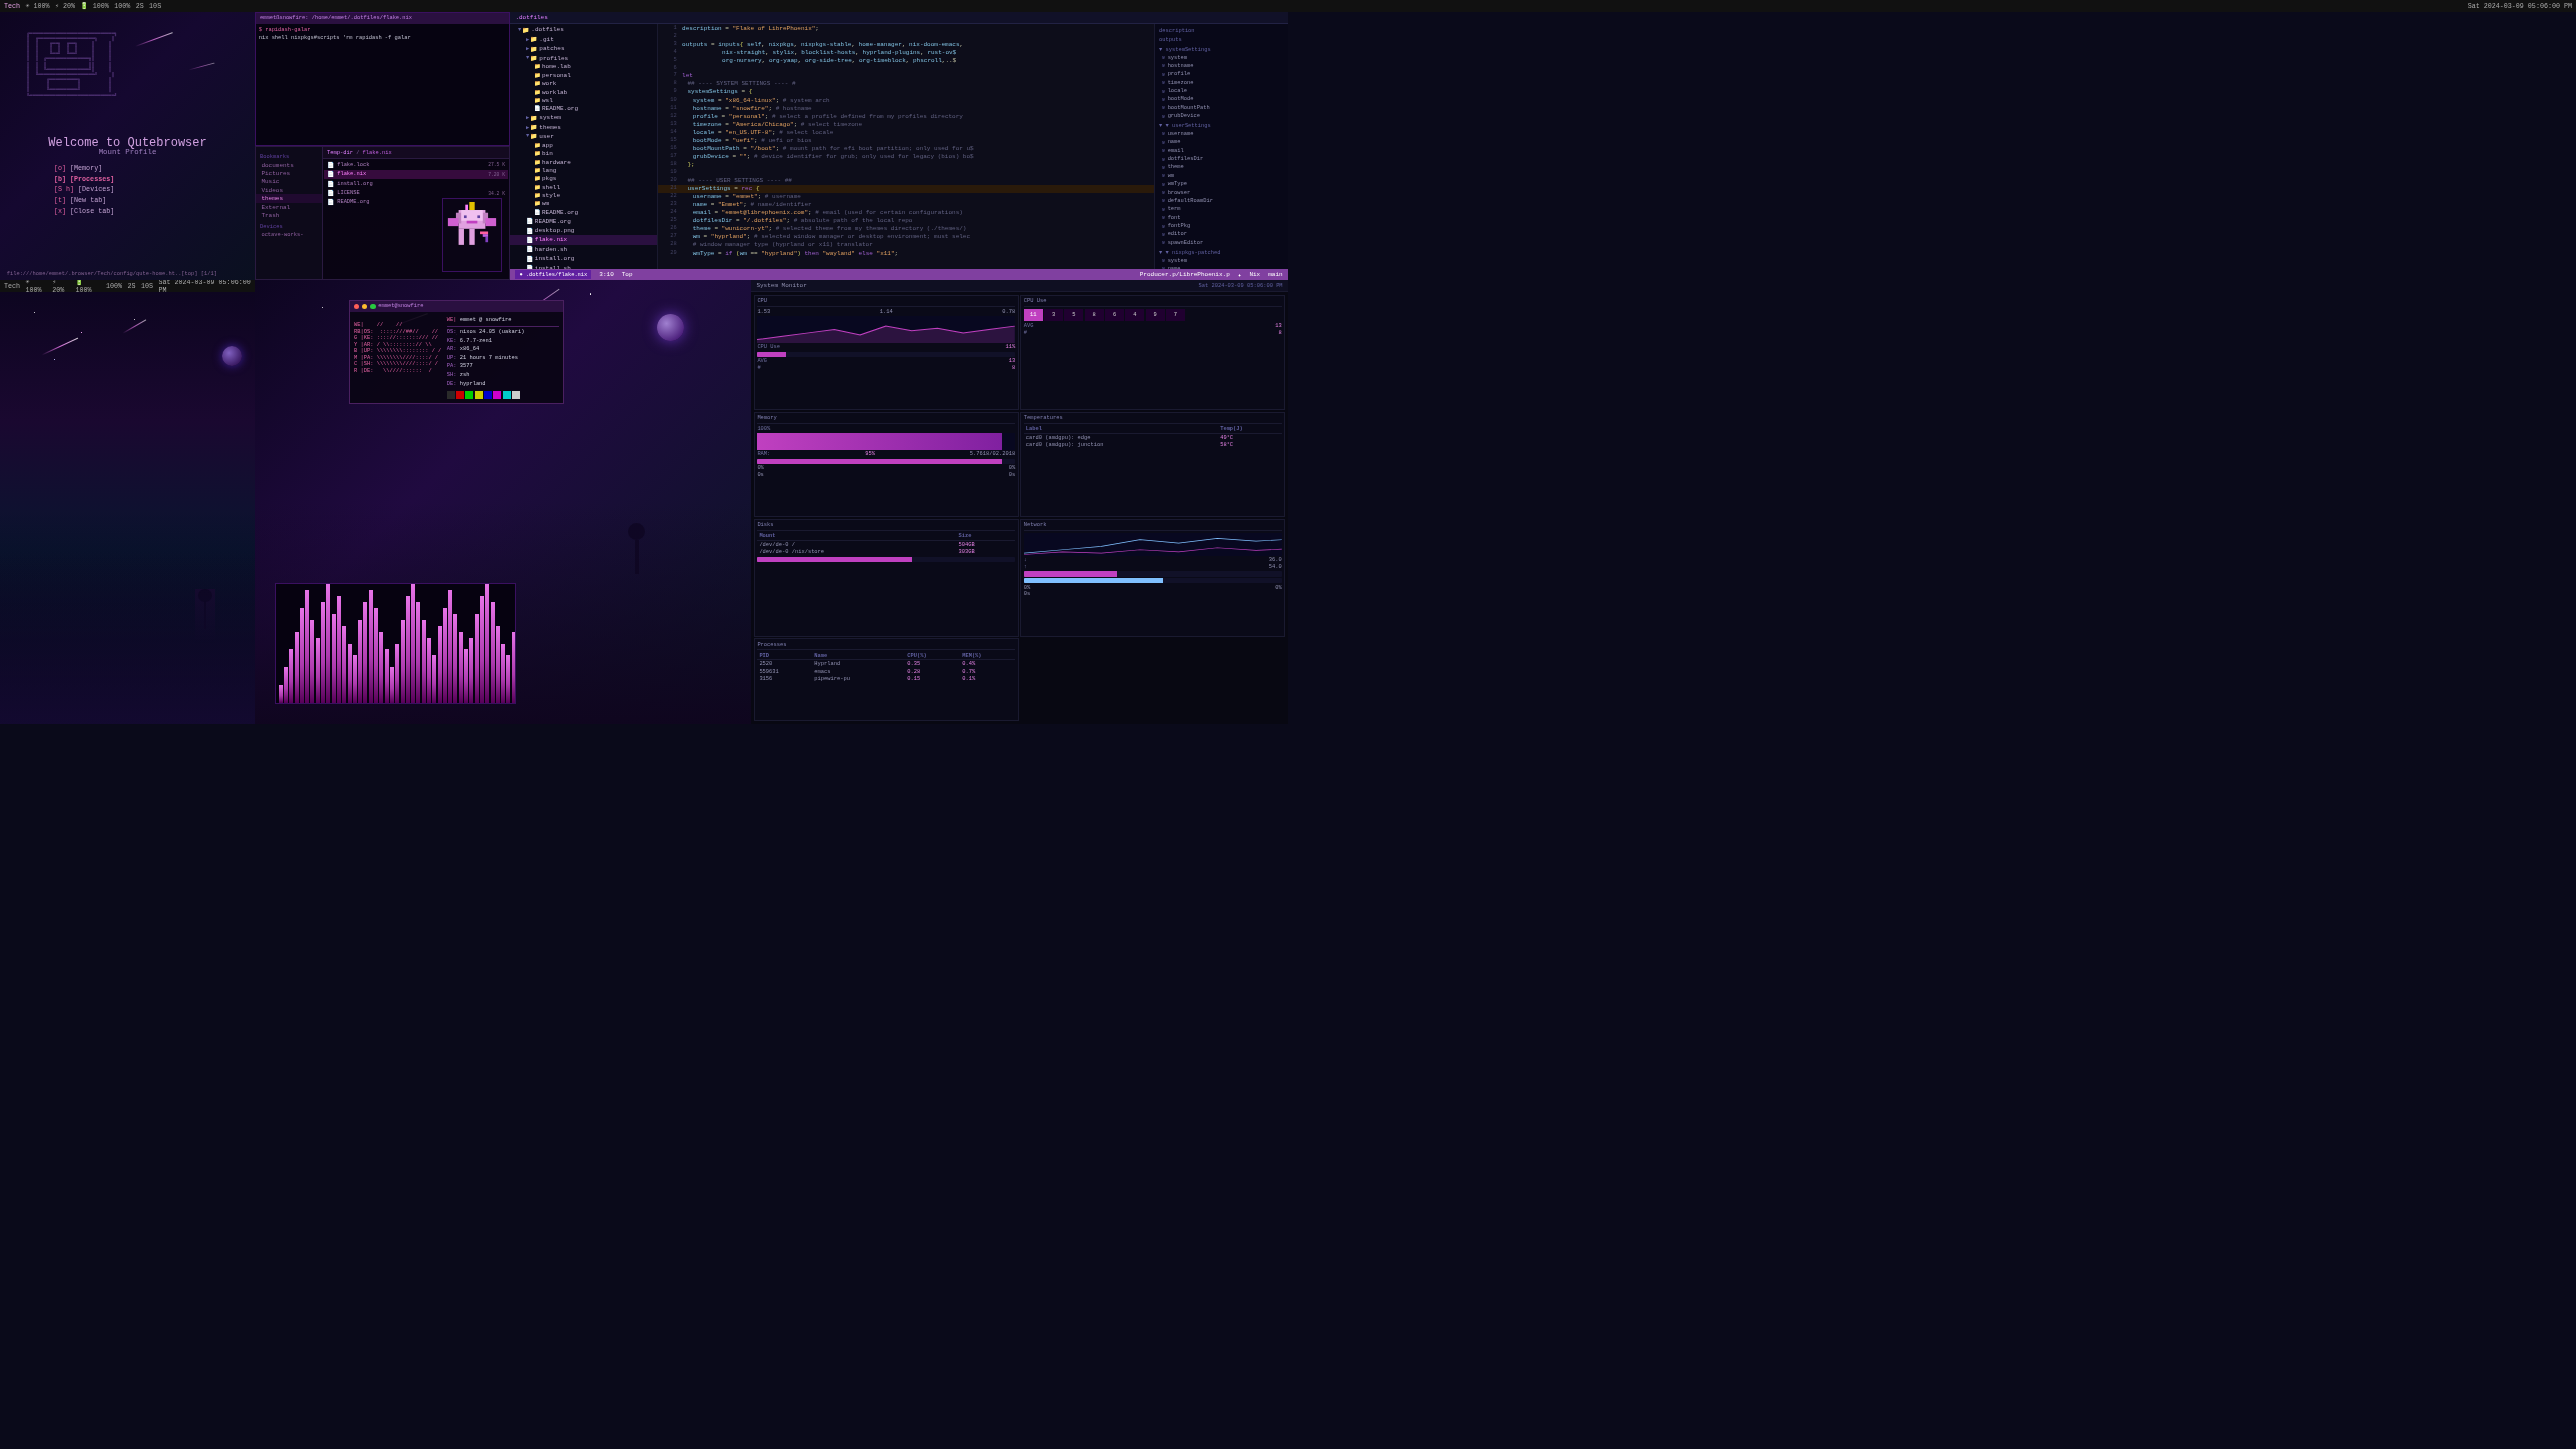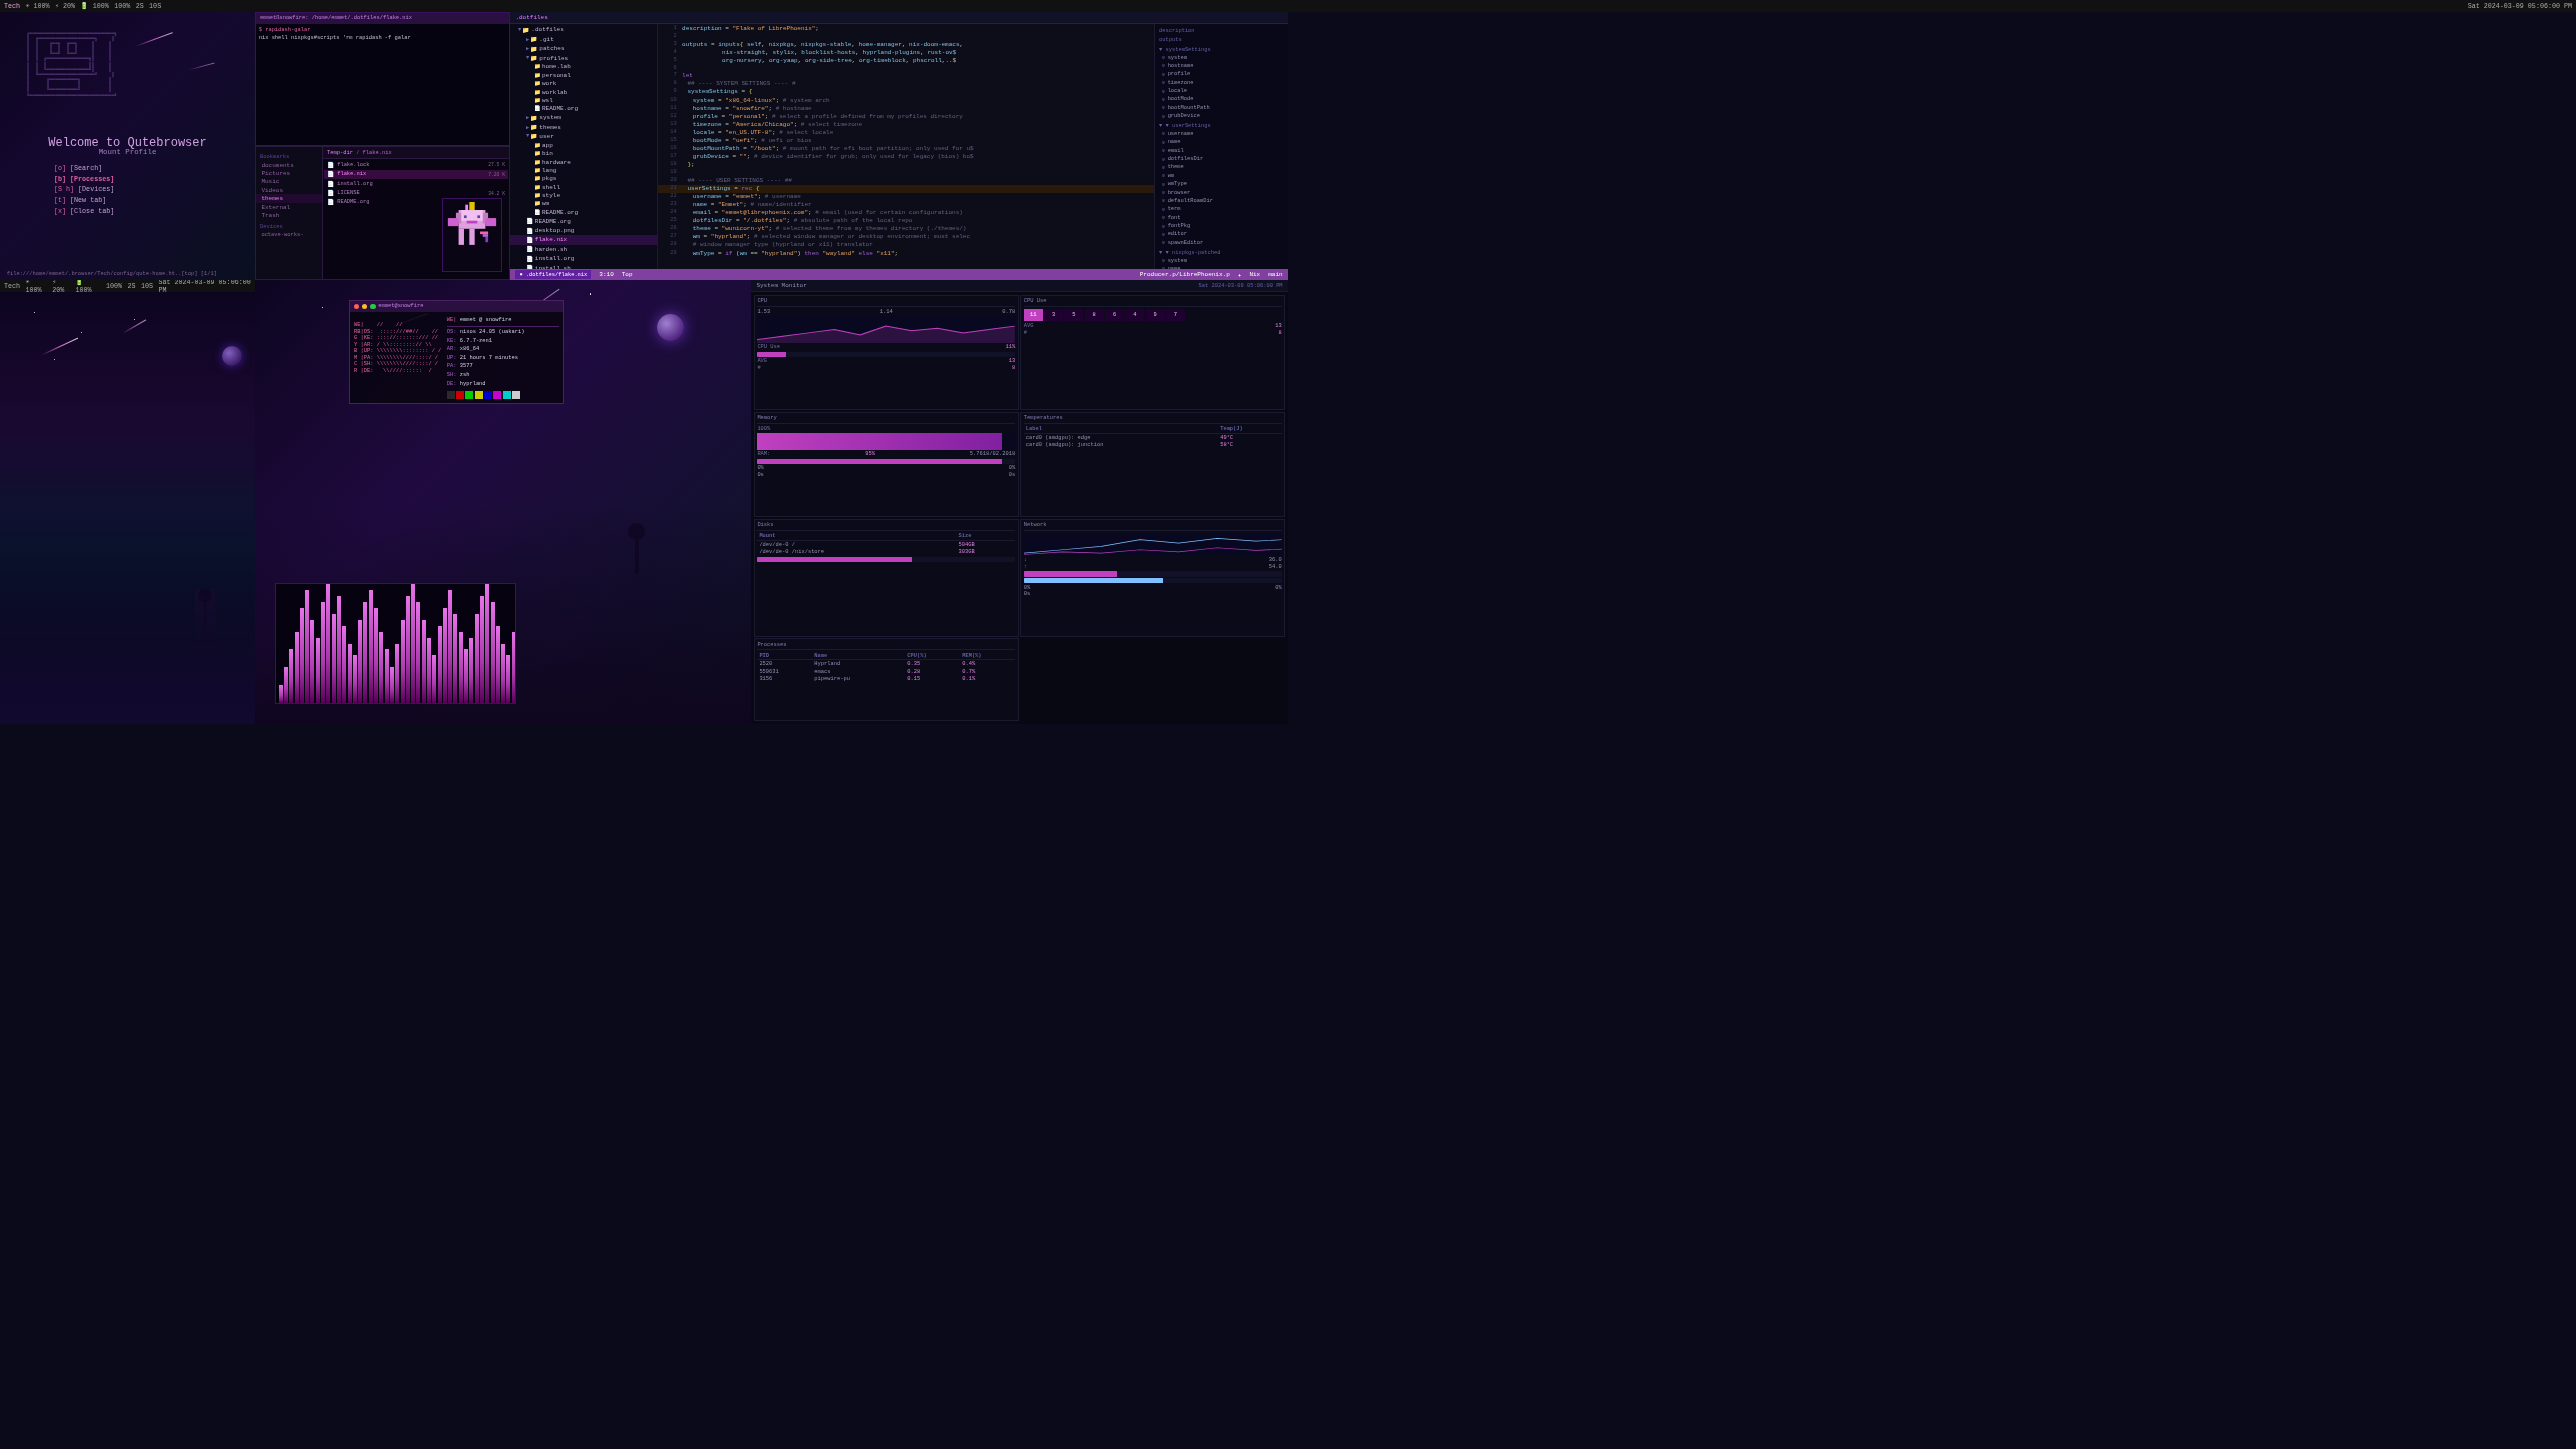--- a/index.html
+++ b/index.html
@@ -482,21 +482,21 @@
 ║      ║          ║          ║
 ║      ╚══════════╝          ║
 ╚══════════════════════════════╝
   </div>
 
   <div class="qb-welcome">Welcome to Qutebrowser</div>
   <div class="qb-title">Mount Profile</div>
 
   <div class="qb-menu">
     <div>
-      <span class="key">[o]</span> <span class="label">[Search]</span>
+      <span class="key">[o]</span> <span class="label">[Memory]</span>
     </div>
     <div>
       <span class="bold-item">[b] [Processes]</span>
     </div>
     <div>
       <span class="key">[S h]</span> <span class="label">[Devices]</span>
     </div>
     <div>
       <span class="key">[t]</span> <span class="label">[New tab]</span>
     </div>

